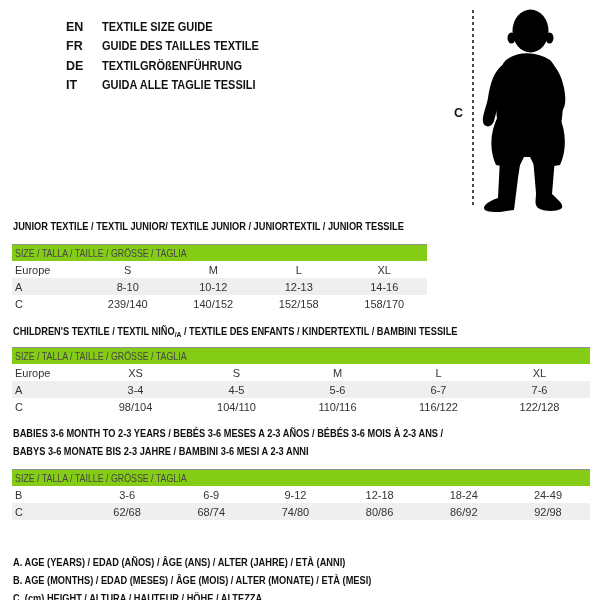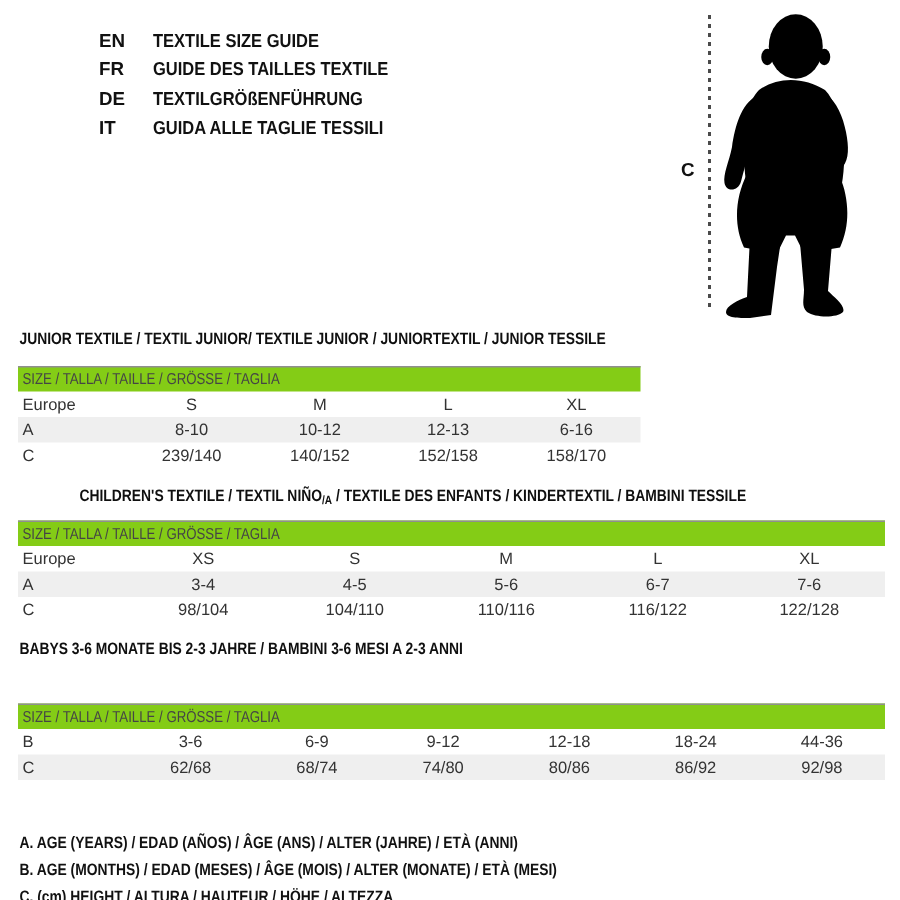--- a/index.html
+++ b/index.html
@@ -94,32 +94,32 @@
     <span class="tcell">S</span>
     <span class="tcell">M</span>
     <span class="tcell">L</span>
     <span class="tcell">XL</span>
   </div>
   <div class="trow alt">
     <span class="tlabel">A</span>
     <span class="tcell">8-10</span>
     <span class="tcell">10-12</span>
     <span class="tcell">12-13</span>
-    <span class="tcell">6-16</span>
+    <span class="tcell">14-16</span>
   </div>
   <div class="trow">
     <span class="tlabel">C</span>
     <span class="tcell">239/140</span>
     <span class="tcell">140/152</span>
     <span class="tcell">152/158</span>
     <span class="tcell">158/170</span>
   </div>
 </div>
 
-<div class="sec-title" style="left:13px;top:322px;margin-left:40px;">
+<div class="sec-title" style="left:13px;top:322px;">
   <span class="cond"><span>CHILDREN'S TEXTILE / TEXTIL NIÑO</span><span class="subtxt">/A</span><span> / TEXTILE DES ENFANTS / KINDERTEXTIL / BAMBINI TESSILE</span></span>
 </div>
 <div class="size-table" style="top:347px;width:578px;">
   <div class="size-bar">
     <span class="cond">SIZE / TALLA / TAILLE / GRÖSSE / TAGLIA</span>
   </div>
   <div class="trow">
     <span class="tlabel">Europe</span>
     <span class="tcell">XS</span>
     <span class="tcell">S</span>
@@ -139,34 +139,35 @@
     <span class="tlabel">C</span>
     <span class="tcell">98/104</span>
     <span class="tcell">104/110</span>
     <span class="tcell">110/116</span>
     <span class="tcell">116/122</span>
     <span class="tcell">122/128</span>
   </div>
 </div>
 
 <div class="sec-title" style="left:13px;top:424px;">
+  <div><span class="cond">BABIES 3-6 MONTH TO 2-3 YEARS / BEBÉS 3-6 MESES A 2-3 AÑOS / BÉBÉS 3-6 MOIS À 2-3 ANS /</span></div>
   <div><span class="cond">BABYS 3-6 MONATE BIS 2-3 JAHRE / BAMBINI 3-6 MESI A 2-3 ANNI</span></div>
 </div>
 <div class="size-table" style="top:469px;width:578px;">
   <div class="size-bar">
     <span class="cond">SIZE / TALLA / TAILLE / GRÖSSE / TAGLIA</span>
   </div>
   <div class="trow">
     <span class="tlabel">B</span>
     <span class="tcell">3-6</span>
     <span class="tcell">6-9</span>
     <span class="tcell">9-12</span>
     <span class="tcell">12-18</span>
     <span class="tcell">18-24</span>
-    <span class="tcell">44-36</span>
+    <span class="tcell">24-49</span>
   </div>
   <div class="trow alt">
     <span class="tlabel">C</span>
     <span class="tcell">62/68</span>
     <span class="tcell">68/74</span>
     <span class="tcell">74/80</span>
     <span class="tcell">80/86</span>
     <span class="tcell">86/92</span>
     <span class="tcell">92/98</span>
   </div>

